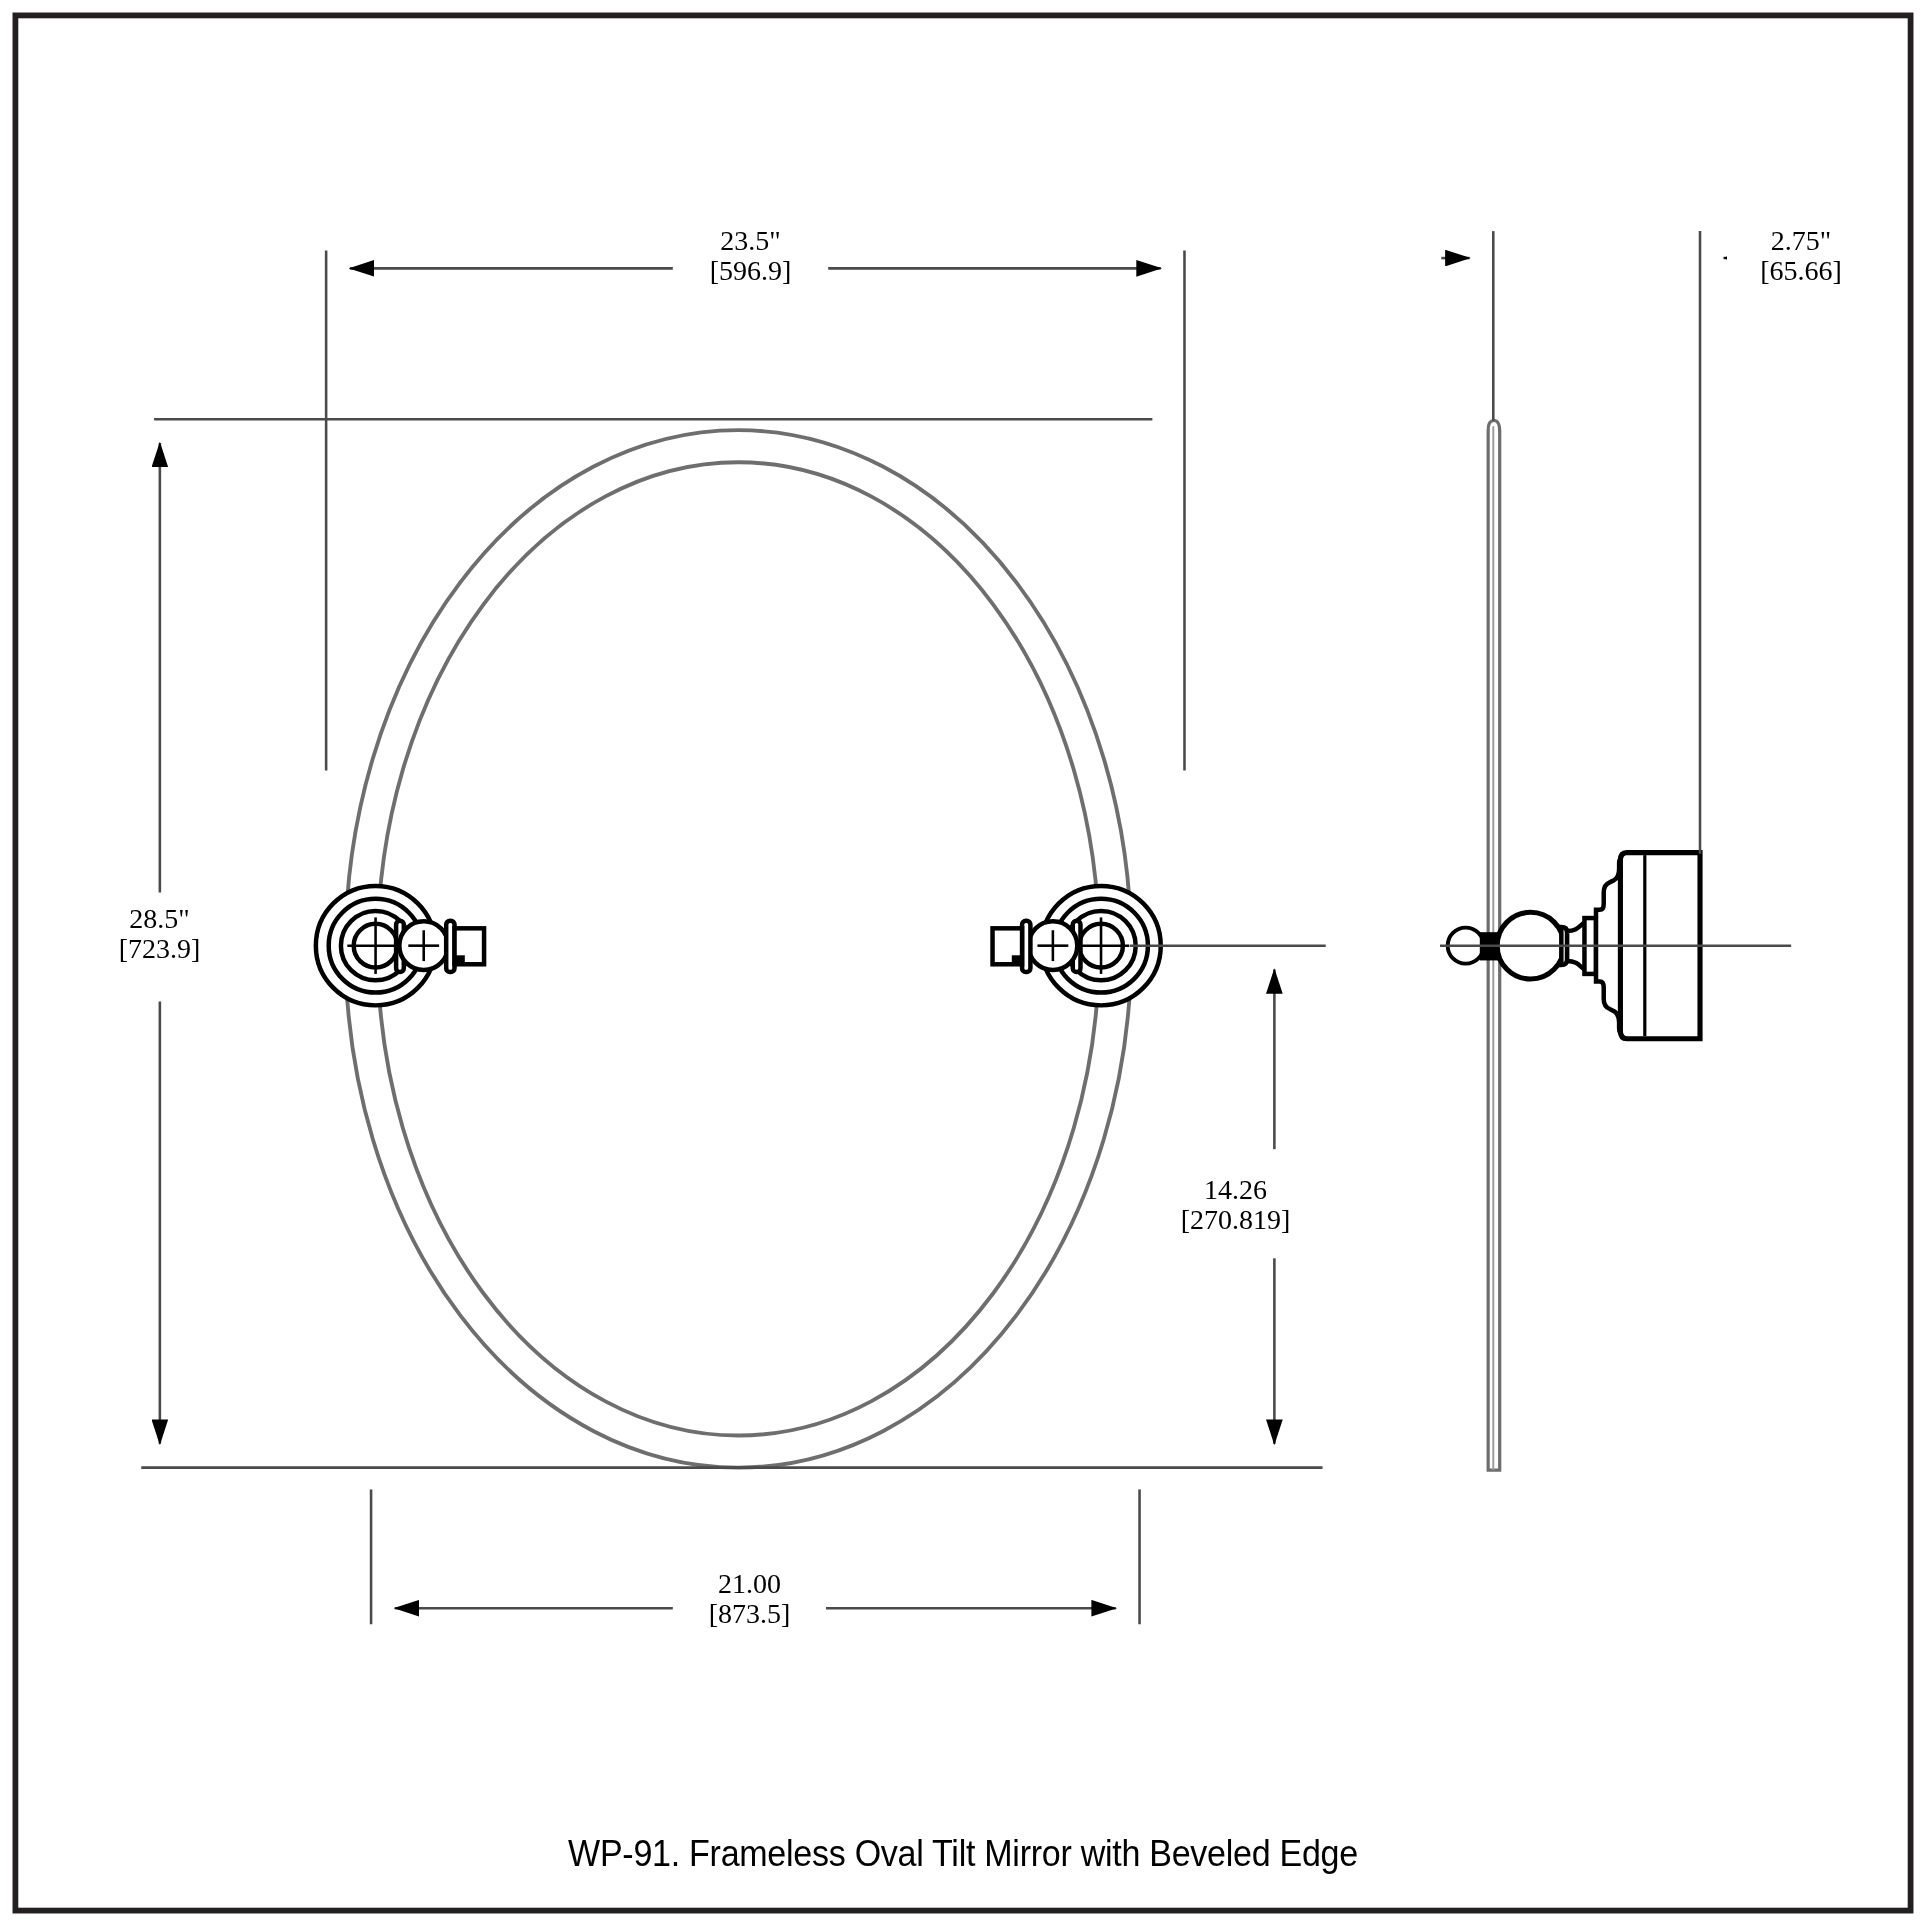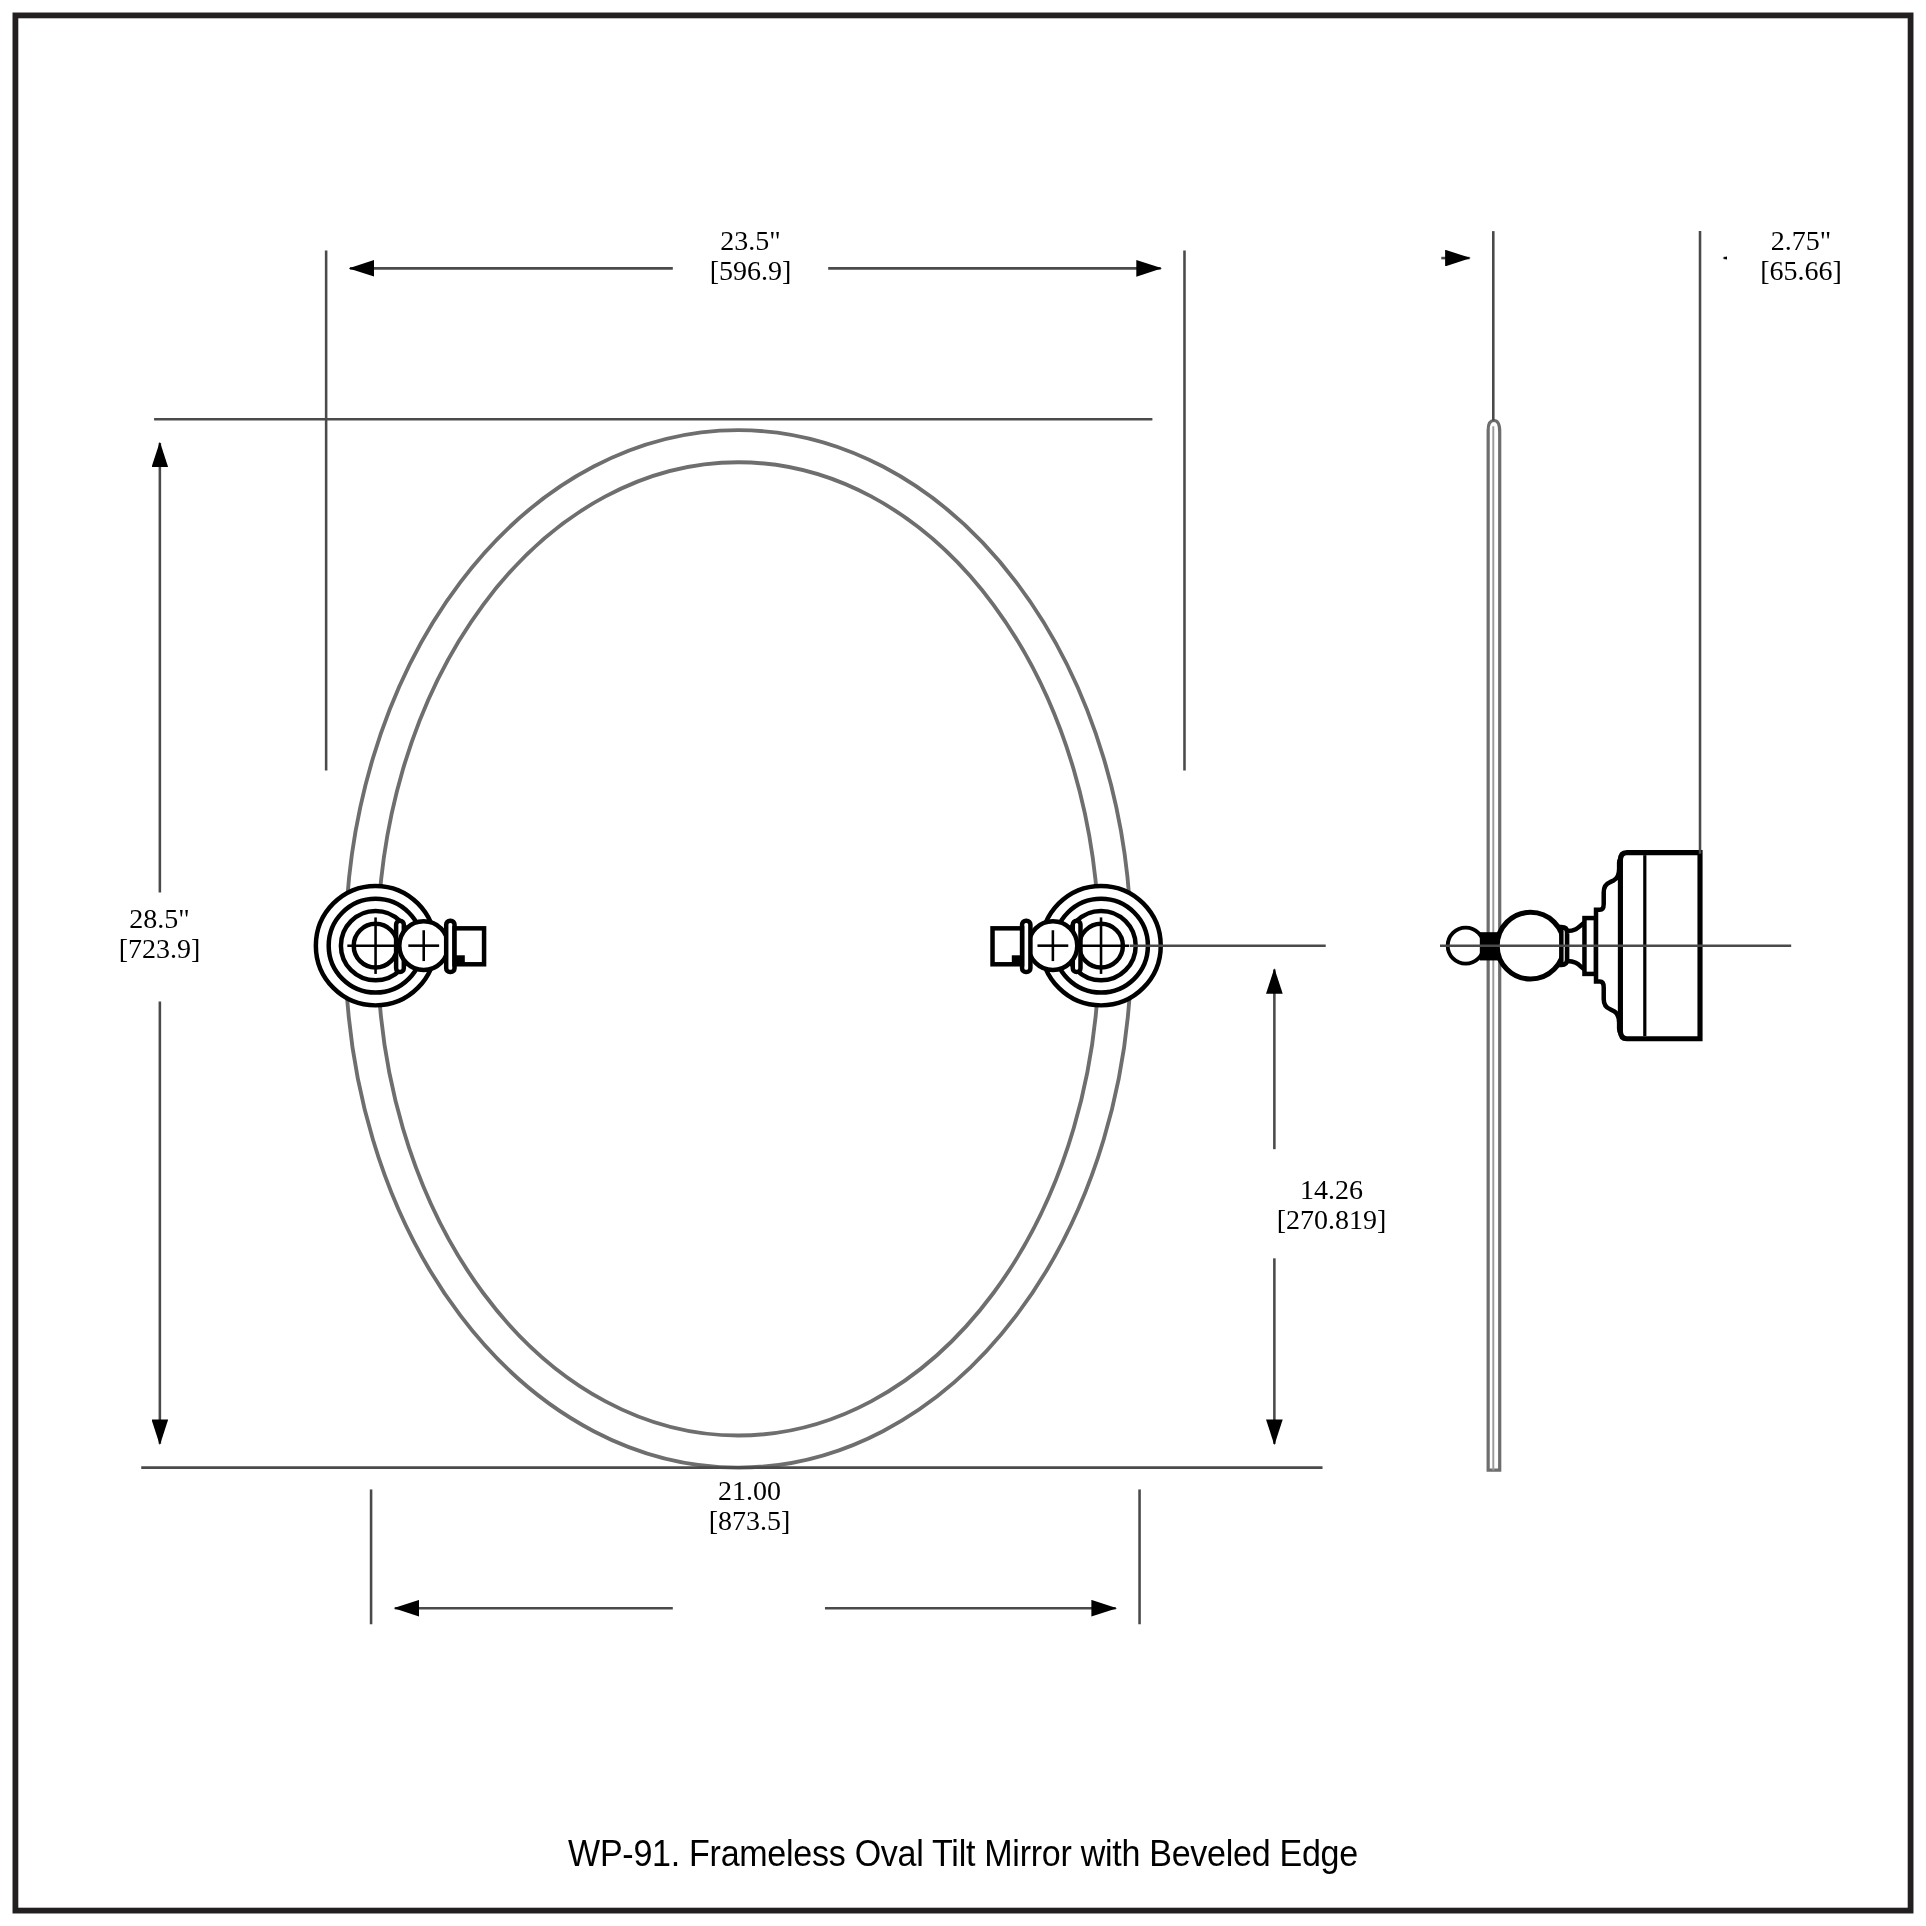--- a/index.html
+++ b/index.html
@@ -243,26 +243,26 @@
   <div class="dim-text dim-size-main" style="left:673px; top:226px; width:155px;">
     <span class="v-imperial">23.5"</span>
     <span class="v-metric">[596.9]</span>
   </div>
 
   <div class="dim-text dim-size-main" style="left:82px; top:904px; width:155px;">
     <span class="v-imperial">28.5"</span>
     <span class="v-metric">[723.9]</span>
   </div>
 
-  <div class="dim-text dim-size-main" style="left:1260px; top:1175px; width:143px;">
+  <div class="dim-text dim-size-main" style="left:1164px; top:1175px; width:143px;">
     <span class="v-imperial">14.26</span>
     <span class="v-metric">[270.819]</span>
   </div>
 
-  <div class="dim-text dim-size-main" style="left:673px; top:1476px; width:153px;">
+  <div class="dim-text dim-size-main" style="left:673px; top:1569px; width:153px;">
     <span class="v-imperial">21.00</span>
     <span class="v-metric">[873.5]</span>
   </div>
 
   <div class="dim-text dim-size-main" style="left:1727px; top:226px; width:148px;">
     <span class="v-imperial">2.75"</span>
     <span class="v-metric">[65.66]</span>
   </div>
 
   <div id="caption">WP-91. Frameless Oval Tilt Mirror with Beveled Edge</div>

